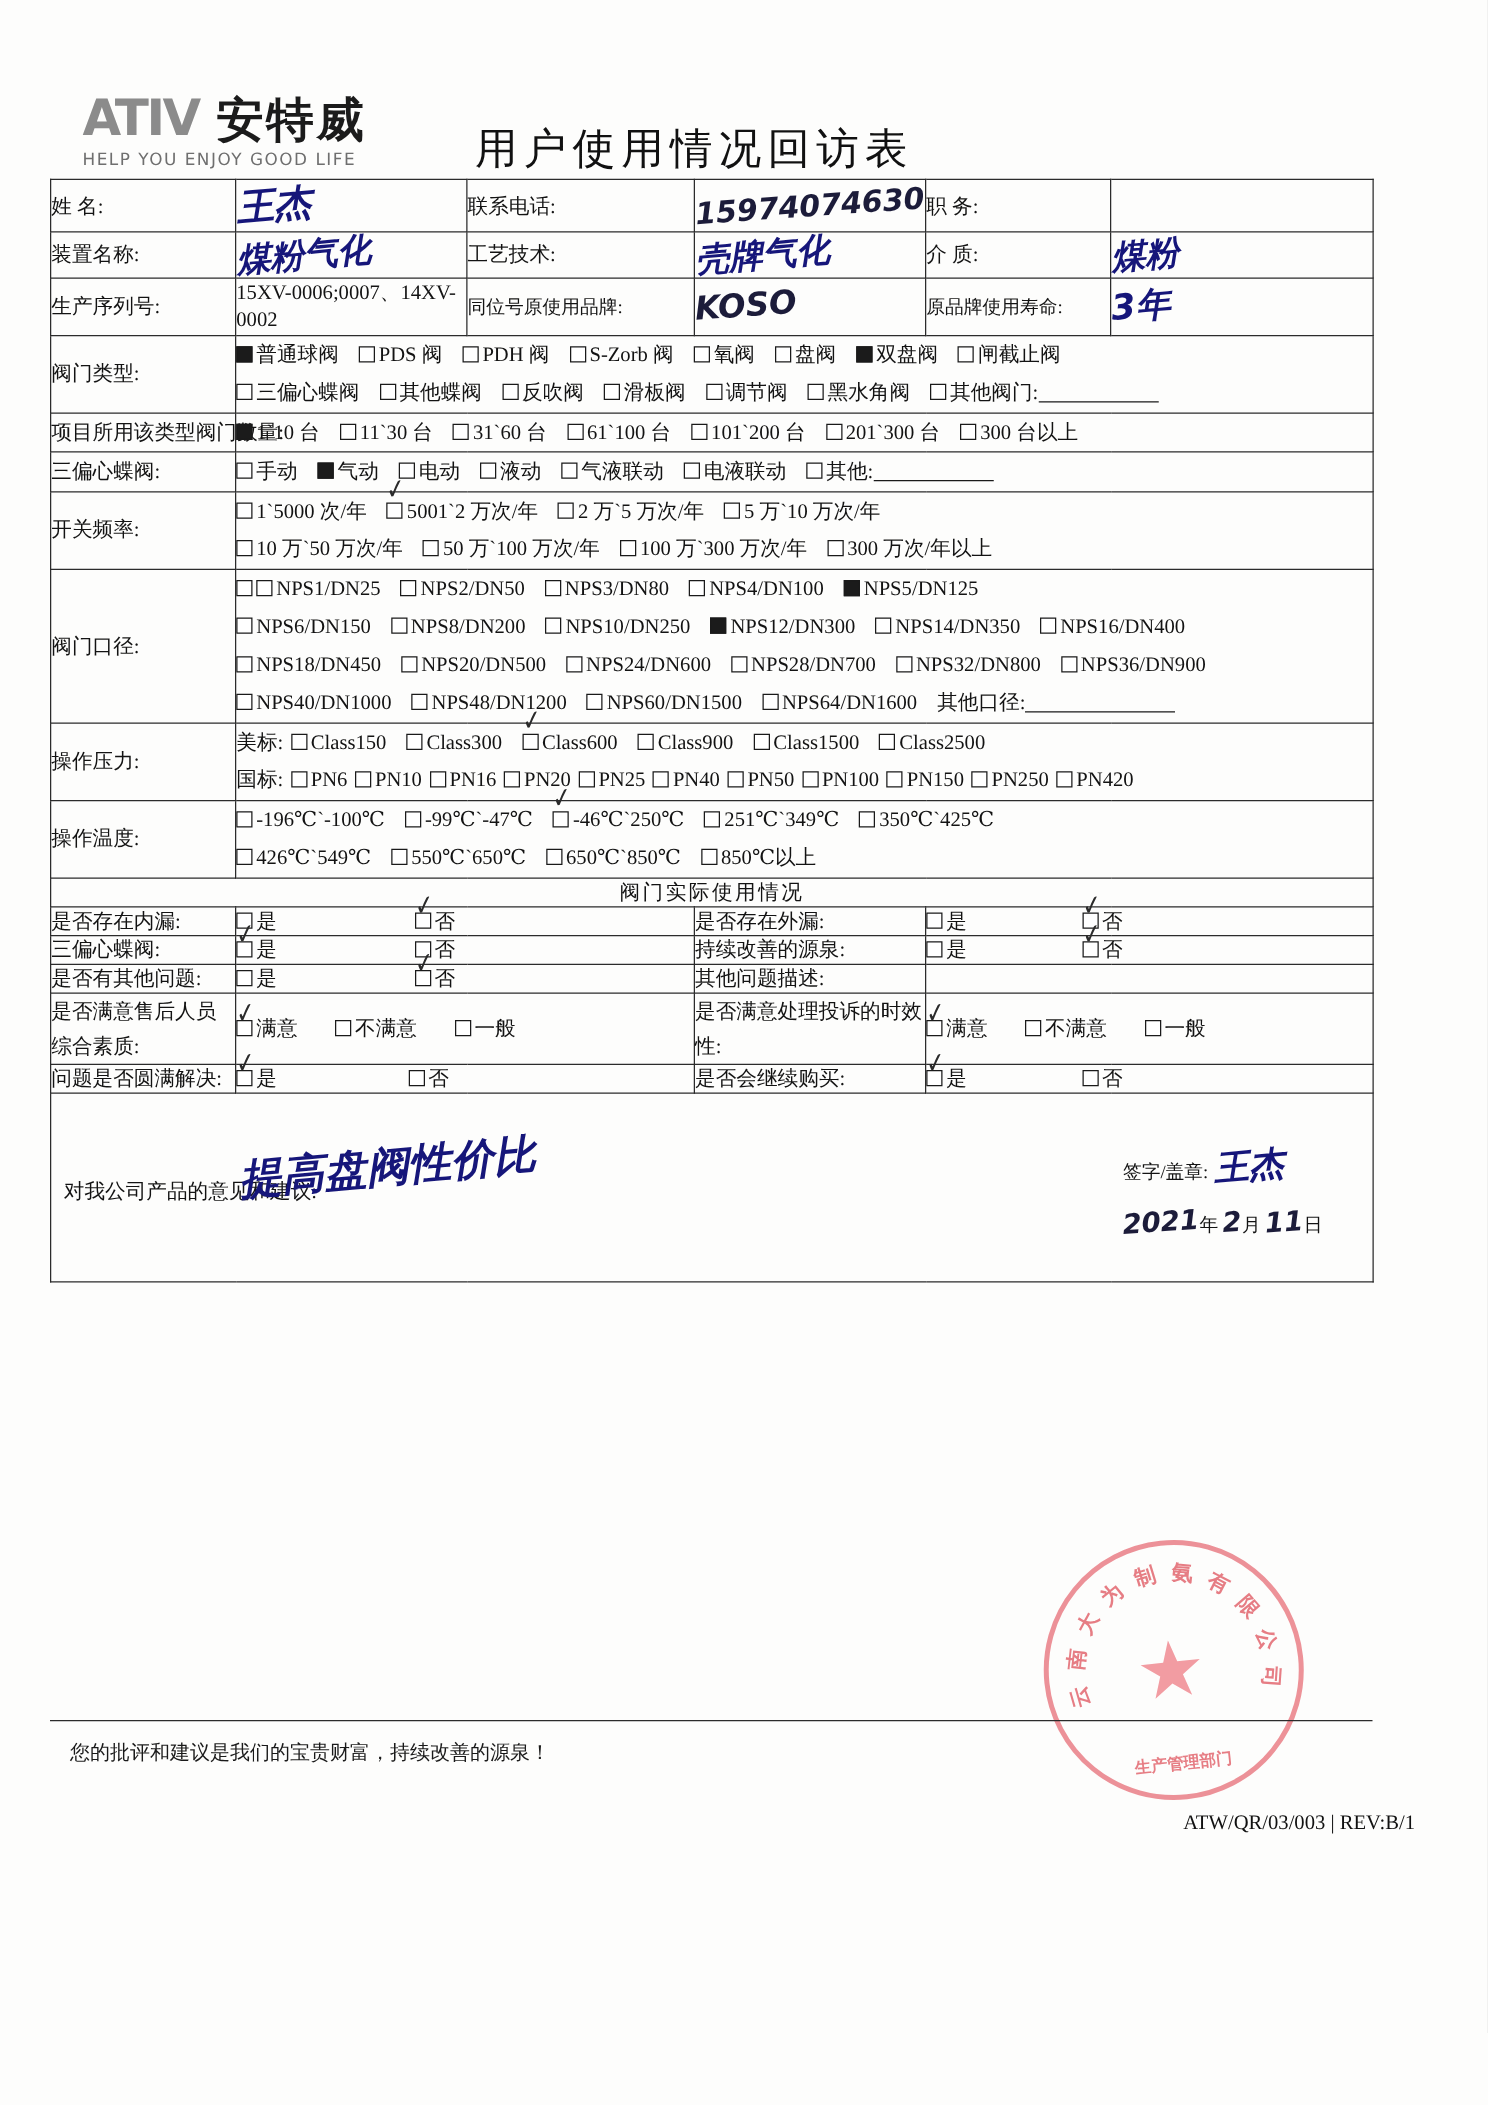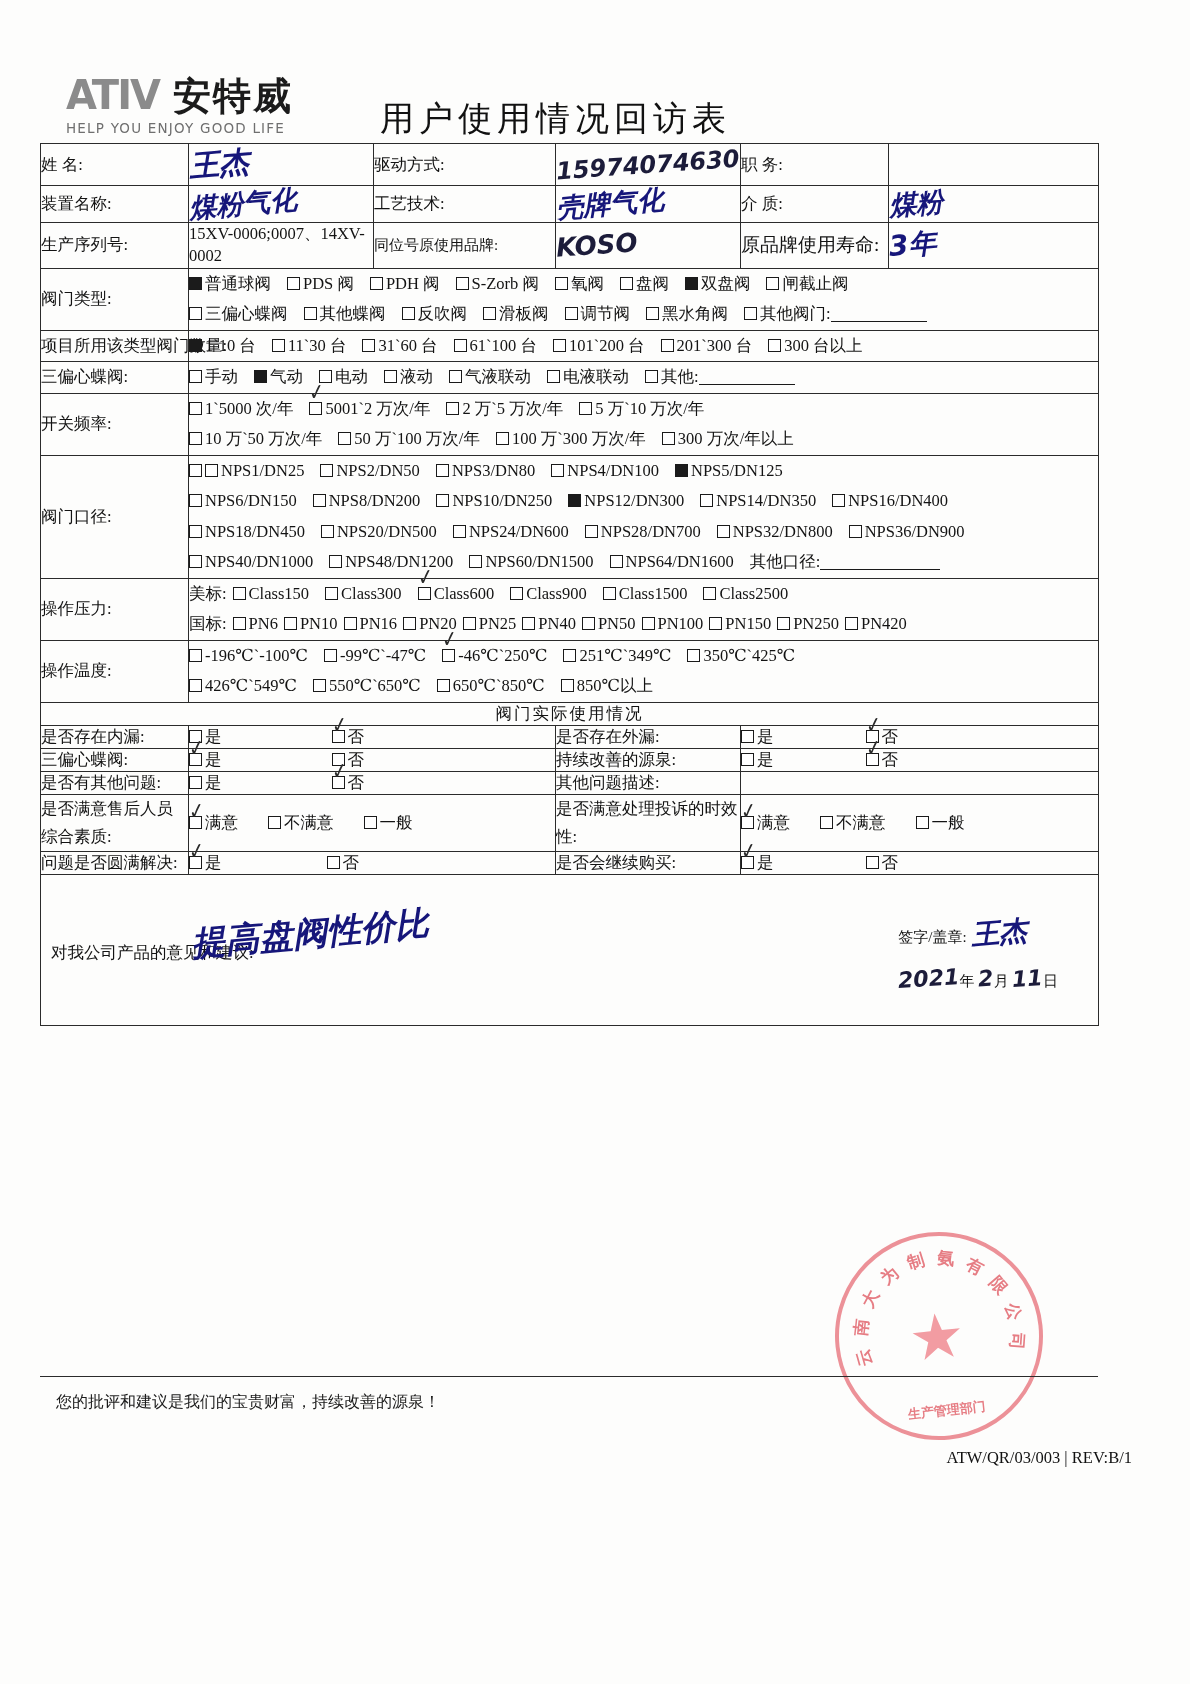--- a/index.html
+++ b/index.html
@@ -99,21 +99,21 @@
         <col style="width:210px">
     </colgroup>
 
     <tbody>
 
     <tr>
       <td class="lbl">姓    名:</td>
       <td class="val">
         <span class="hw" style="font-size:30px;">王杰</span>
       </td>
-      <td class="lbl">驱动方式:</td>
+      <td class="lbl">联系电话:</td>
       <td class="val">
         <span class="hw-blk" style="font-size:24px;">15974074630</span>
       </td>
       <td class="lbl">职    务:</td>
       <td class="val"></td>
     </tr>
 
     <tr>
       <td class="lbl">装置名称:</td>
       <td class="val">
@@ -130,21 +130,21 @@
     </tr>
 
 
     <tr>
       <td class="lbl">生产序列号:</td>
       <td class="val mono">15XV-0006;0007、14XV-0002</td>
       <td class="lbl" style="font-size:15px">同位号原使用品牌:</td>
       <td class="val">
         <span class="hw-blk" style="font-size:26px;">KOSO</span>
       </td>
-      <td class="lbl" style="font-size:19px">原品牌使用寿命:</td>
+      <td class="lbl" style="font-size:15px">原品牌使用寿命:</td>
       <td class="val">
         <span class="hw" style="font-size:28px;">3年</span>
       </td>
     </tr>
 
     <tr>
       <td class="lbl">阀门类型:</td>
       <td class="opt-row" colspan="5">
         <div><span class="opt" style=""><span class="bxwrap"><span class="bx filled"></span></span><span>普通球阀</span></span><span class="opt" style=""><span class="bxwrap"><span class="bx"></span></span><span>PDS 阀</span></span><span class="opt" style=""><span class="bxwrap"><span class="bx"></span></span><span>PDH 阀</span></span><span class="opt" style=""><span class="bxwrap"><span class="bx"></span></span><span>S-Zorb 阀</span></span><span class="opt" style=""><span class="bxwrap"><span class="bx"></span></span><span>氧阀</span></span><span class="opt" style=""><span class="bxwrap"><span class="bx"></span></span><span>盘阀</span></span><span class="opt" style=""><span class="bxwrap"><span class="bx filled"></span></span><span>双盘阀</span></span><span class="opt" style=""><span class="bxwrap"><span class="bx"></span></span><span>闸截止阀</span></span></div>
         <div><span class="opt" style=""><span class="bxwrap"><span class="bx"></span></span><span>三偏心蝶阀</span></span><span class="opt" style=""><span class="bxwrap"><span class="bx"></span></span><span>其他蝶阀</span></span><span class="opt" style=""><span class="bxwrap"><span class="bx"></span></span><span>反吹阀</span></span><span class="opt" style=""><span class="bxwrap"><span class="bx"></span></span><span>滑板阀</span></span><span class="opt" style=""><span class="bxwrap"><span class="bx"></span></span><span>调节阀</span></span><span class="opt" style=""><span class="bxwrap"><span class="bx"></span></span><span>黑水角阀</span></span><span class="opt" style=""><span class="bxwrap"><span class="bx"></span></span><span>其他阀门:</span><span class="uline s"></span></span></div>

